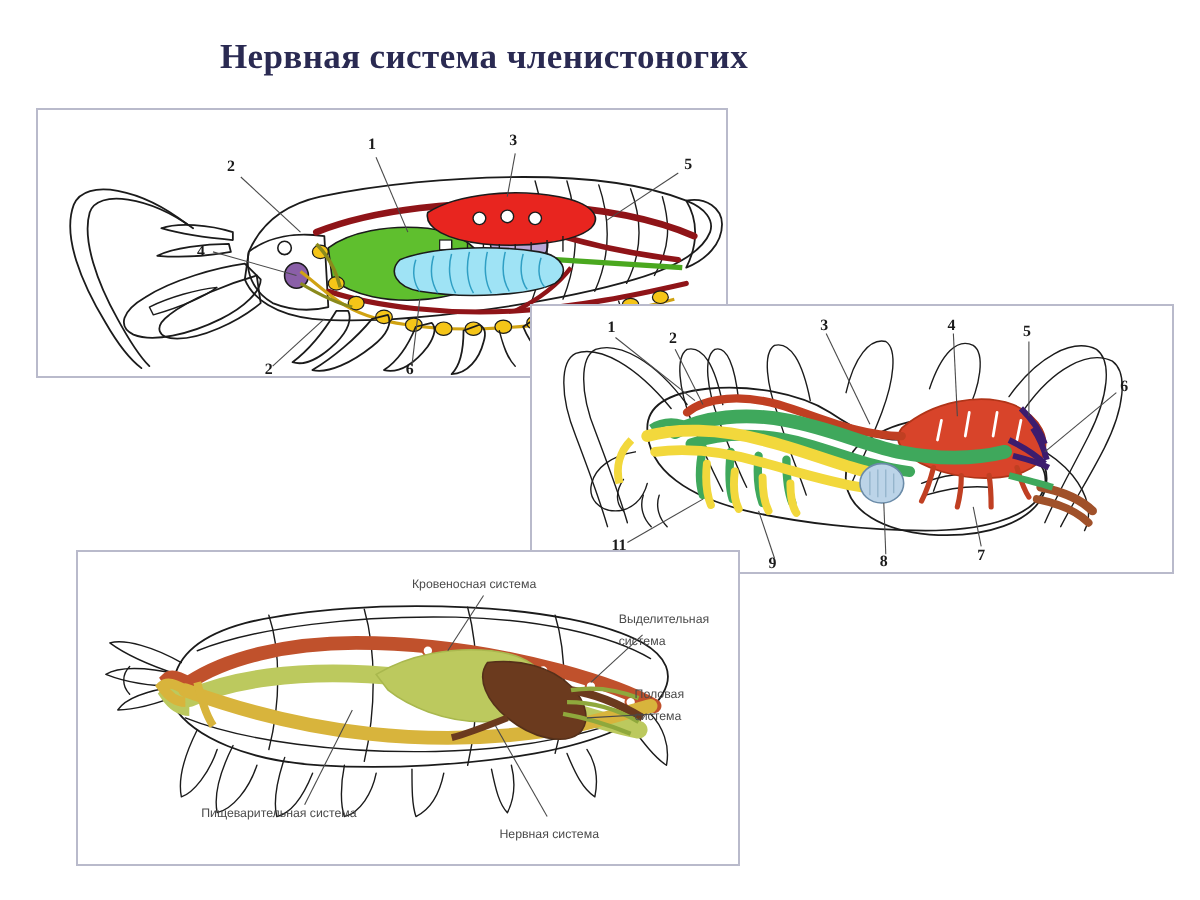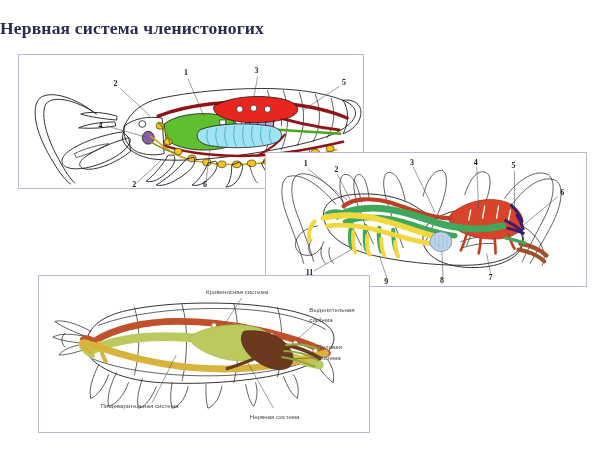--- a/index.html
+++ b/index.html
@@ -14,21 +14,21 @@
     overflow: hidden;
     font-family: "Liberation Sans", sans-serif;
   }
 
   
   #page-title {
     position: absolute;
     top: 18px;
     left: 0;
     width: 484px;
-    text-align: left;
+    text-align: center;
     font-family: "Liberation Serif", serif;
     font-weight: bold;
     font-size: 17.5px;
     letter-spacing: 0.2px;
     color: #2a2a52;
     white-space: nowrap;
   }
 
   
   .panel {

